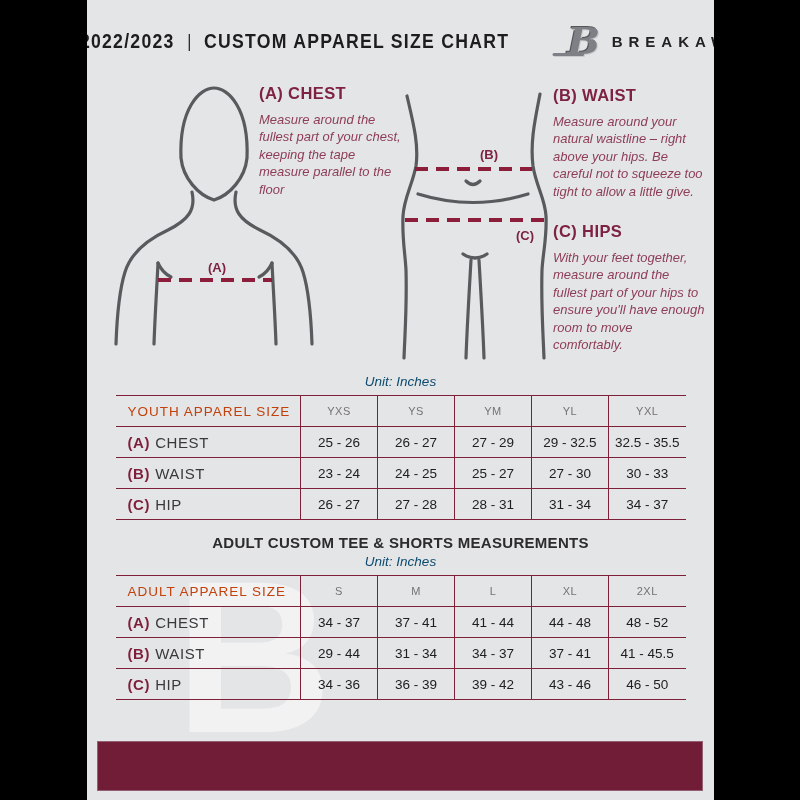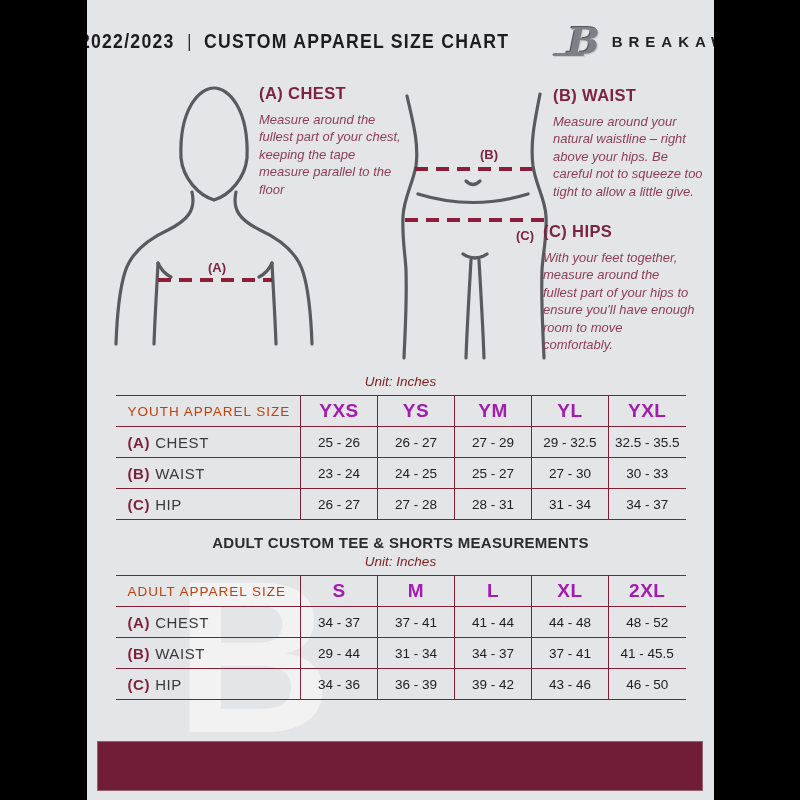--- a/index.html
+++ b/index.html
@@ -39,52 +39,52 @@
   .diagram{position:relative;height:292px;margin-top:18px;}
   .fig{position:absolute;top:0;}
   .fig-left{left:23px;}
   .fig-mid{left:305px;}
   .sil{stroke:#595a5d;stroke-width:3.2;fill:none;stroke-linecap:round;}
   .dash{stroke:#8c1d3b;stroke-width:4;fill:none;stroke-dasharray:13 8;}
   .marker{font-family:"Liberation Sans",sans-serif;font-size:13px;font-weight:bold;fill:#7d2240;}
   .note{position:absolute;}
   .note-a{left:172px;top:4px;width:142px;}
   .note-b{left:466px;top:6px;width:150px;}
-  .note-c{left:456px;top:142px;width:152px;}
+  .note-c{left:466px;top:142px;width:152px;}
   .note h3{
     margin:0 0 8px 0;font-size:16.5px;font-weight:bold;color:#7d2240;letter-spacing:.4px;
   }
   .note p{
     margin:0;font-size:13px;line-height:1.34;font-style:italic;color:#8d3d55;
   }
   
   .tbl-section{position:relative;z-index:1;}
   .tbl-section.adult{margin-top:13px;}
   .sec-title{
     text-align:center;font-size:15px;font-weight:bold;color:#2c2c2e;
     letter-spacing:.3px;line-height:19px;margin:0;
   }
   .sec-unit{
-    text-align:center;font-size:13.5px;font-style:italic;color:#7f1d1d;
+    text-align:center;font-size:13.5px;font-style:italic;color:#0c4a6e;
     line-height:17px;margin:1px 0 5px 0;
   }
   table{
     width:570px;margin:0 auto;border-collapse:collapse;table-layout:fixed;
     background:transparent;
   }
   col.c-label{width:185px;}
   col.c-size{width:77px;}
   tr{border-bottom:1.5px solid #7d2038;}
   tr.head-row{border-top:1.5px solid #7d2038;}
   td{padding:0 4px;height:30px;vertical-align:middle;text-align:center;}
   td + td{border-left:1.5px solid #7d2038;}
   td.lab{
     text-align:left;padding-left:12px;font-size:13.5px;color:#c2410c;letter-spacing:1px;
   }
-  td.size-h{font-weight:bold;font-size:19px;color:#a21caf;letter-spacing:.5px;}
+  td.size-h{font-weight:normal;font-size:11px;color:#737373;letter-spacing:.5px;}
   td.row-lab{text-align:left;padding-left:12px;font-size:15px;color:#39393b;letter-spacing:.6px;}
   td.row-lab .pfx{font-weight:bold;color:#7d1f3b;margin-right:5px;}
   td.val{font-size:13.5px;color:#202022;margin-left:8px;}
   
   .watermark{
     position:absolute;left:88px;top:548px;z-index:0;
     font-size:218px;font-weight:bold;color:rgba(255,255,255,.5);
     line-height:1;user-select:none;
   }
   .footer-bar{

